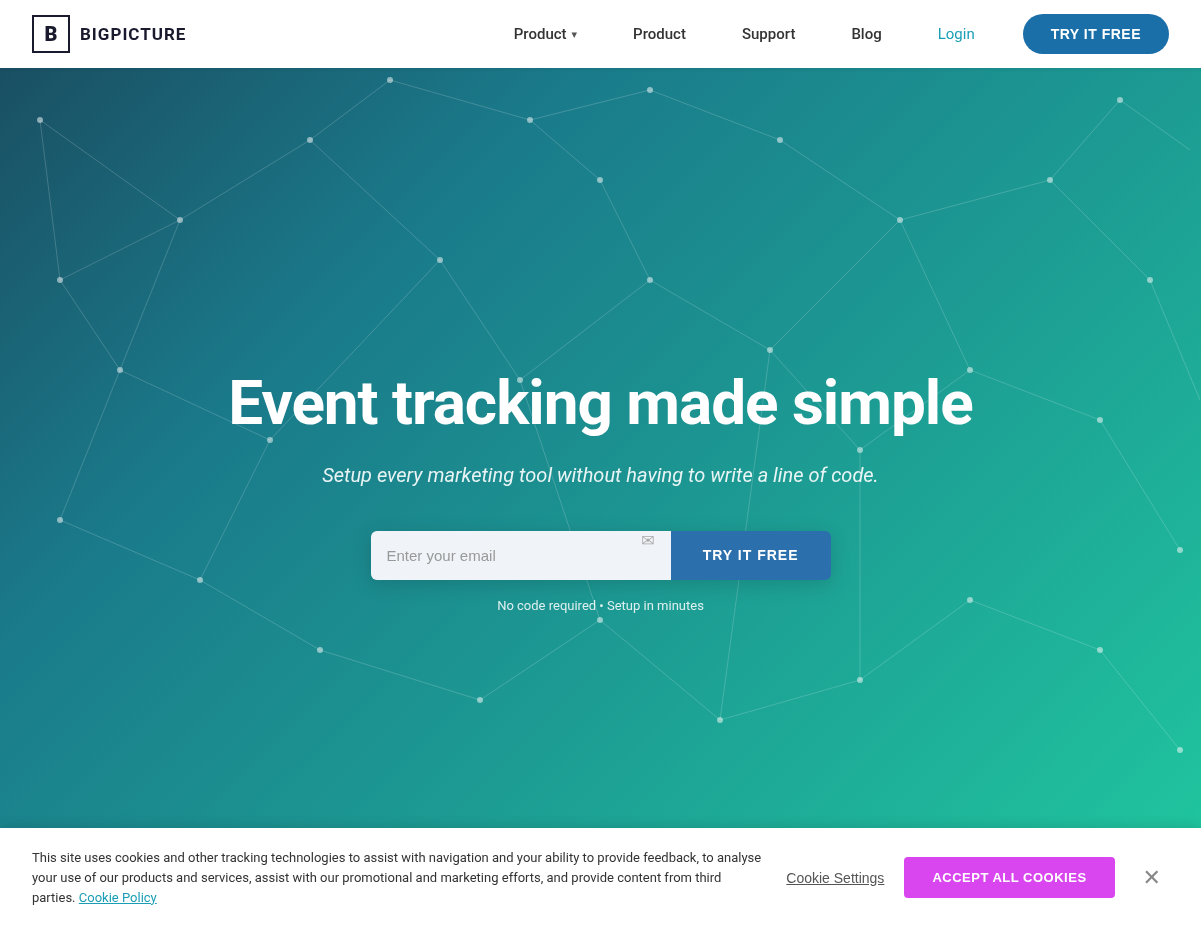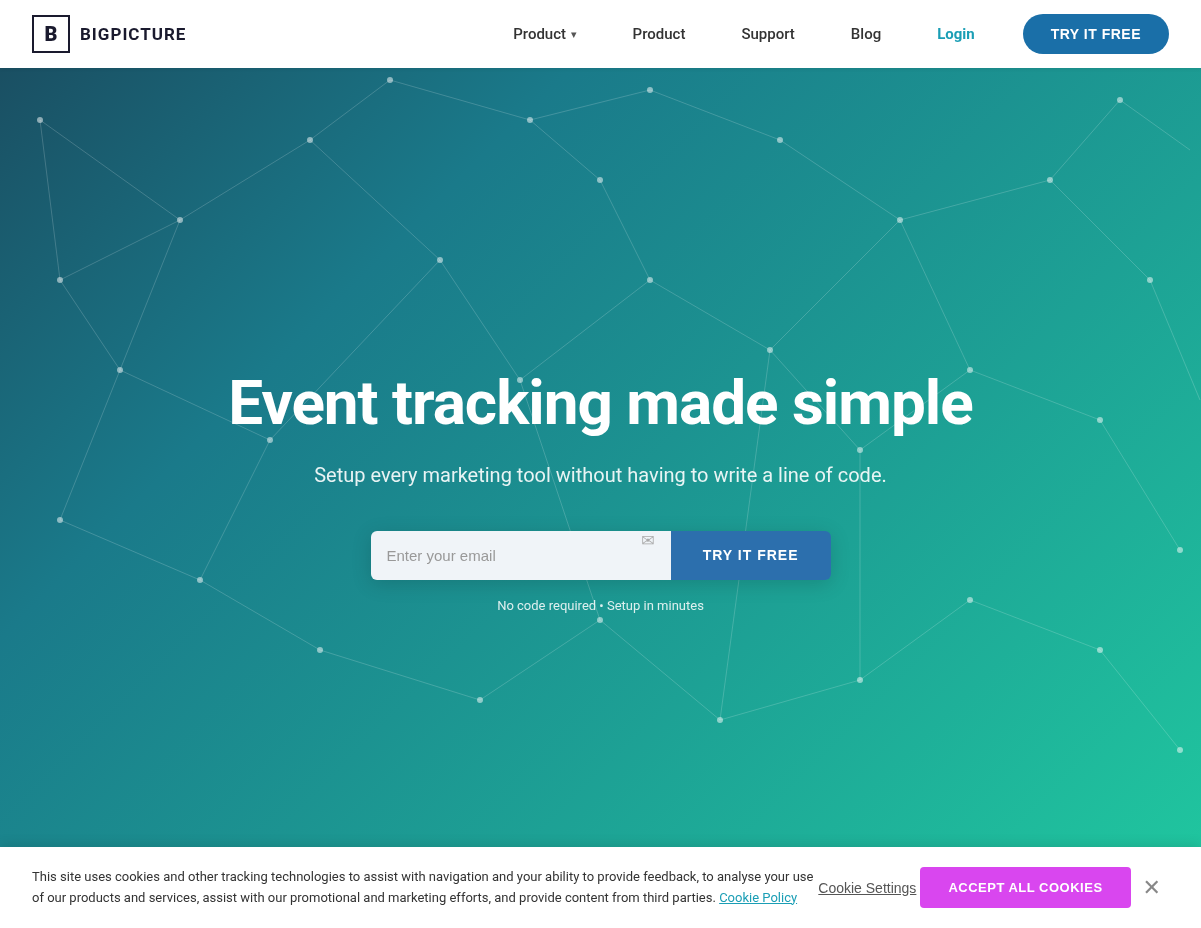--- a/index.html
+++ b/index.html
@@ -33,21 +33,21 @@
       margin-left: auto;
     }
     .nav-link {
       padding: 8px 18px;
       font-size: 15px; color: #333; text-decoration: none;
       font-weight: 500;
       cursor: pointer;
       display: flex; align-items: center; gap: 5px;
     }
     .nav-link-login {
-      color: #1a9eb5; font-weight: 700;
+      color: #1a9eb5; font-weight: 400;
     }
     .nav-chevron {
       font-size: 11px; color: #555;
     }
     .nav-cta {
       background: #1a6fa8;
       color: #fff;
       padding: 12px 28px;
       border-radius: 30px;
       font-size: 14px; font-weight: 700;
@@ -77,21 +77,21 @@
       text-align: center;
       padding: 0 20px;
     }
     .hero-title {
       font-size: 62px; font-weight: 700; color: #fff;
       line-height: 1.15; margin-bottom: 24px;
       letter-spacing: -1px;
     }
     .hero-subtitle {
       font-size: 20px; color: rgba(255,255,255,0.9);
-      margin-bottom: 44px; font-weight: 400;
+      margin-bottom: 44px; font-weight: 400; font-style: italic;
     }
     .hero-form {
       display: flex; align-items: stretch;
       max-width: 460px; margin: 0 auto 18px;
       border-radius: 6px; overflow: hidden;
       box-shadow: 0 4px 20px rgba(0,0,0,0.15);
     }
     .hero-input-wrap {
       flex: 1;
       background: #f0f4f8;
@@ -121,21 +121,21 @@
       font-size: 13px; color: rgba(255,255,255,0.85);
     }
 
     
     .cookie-banner {
       position: fixed; bottom: 0; left: 0; right: 0;
       background: #fff;
       display: flex; align-items: center;
       padding: 20px 32px;
       box-shadow: 0 -2px 12px rgba(0,0,0,0.12);
-      z-index: 200; gap: 4px;
+      z-index: 200; gap: 20px;
     }
     .cookie-text {
       flex: 1; font-size: 13px; color: #333; line-height: 1.55;
     }
     .cookie-text a { color: #1a9eb5; }
     .cookie-settings-btn {
       background: transparent; border: none;
       font-size: 14px; color: #555; cursor: pointer;
       white-space: nowrap; font-weight: 500;
       text-decoration: underline;

